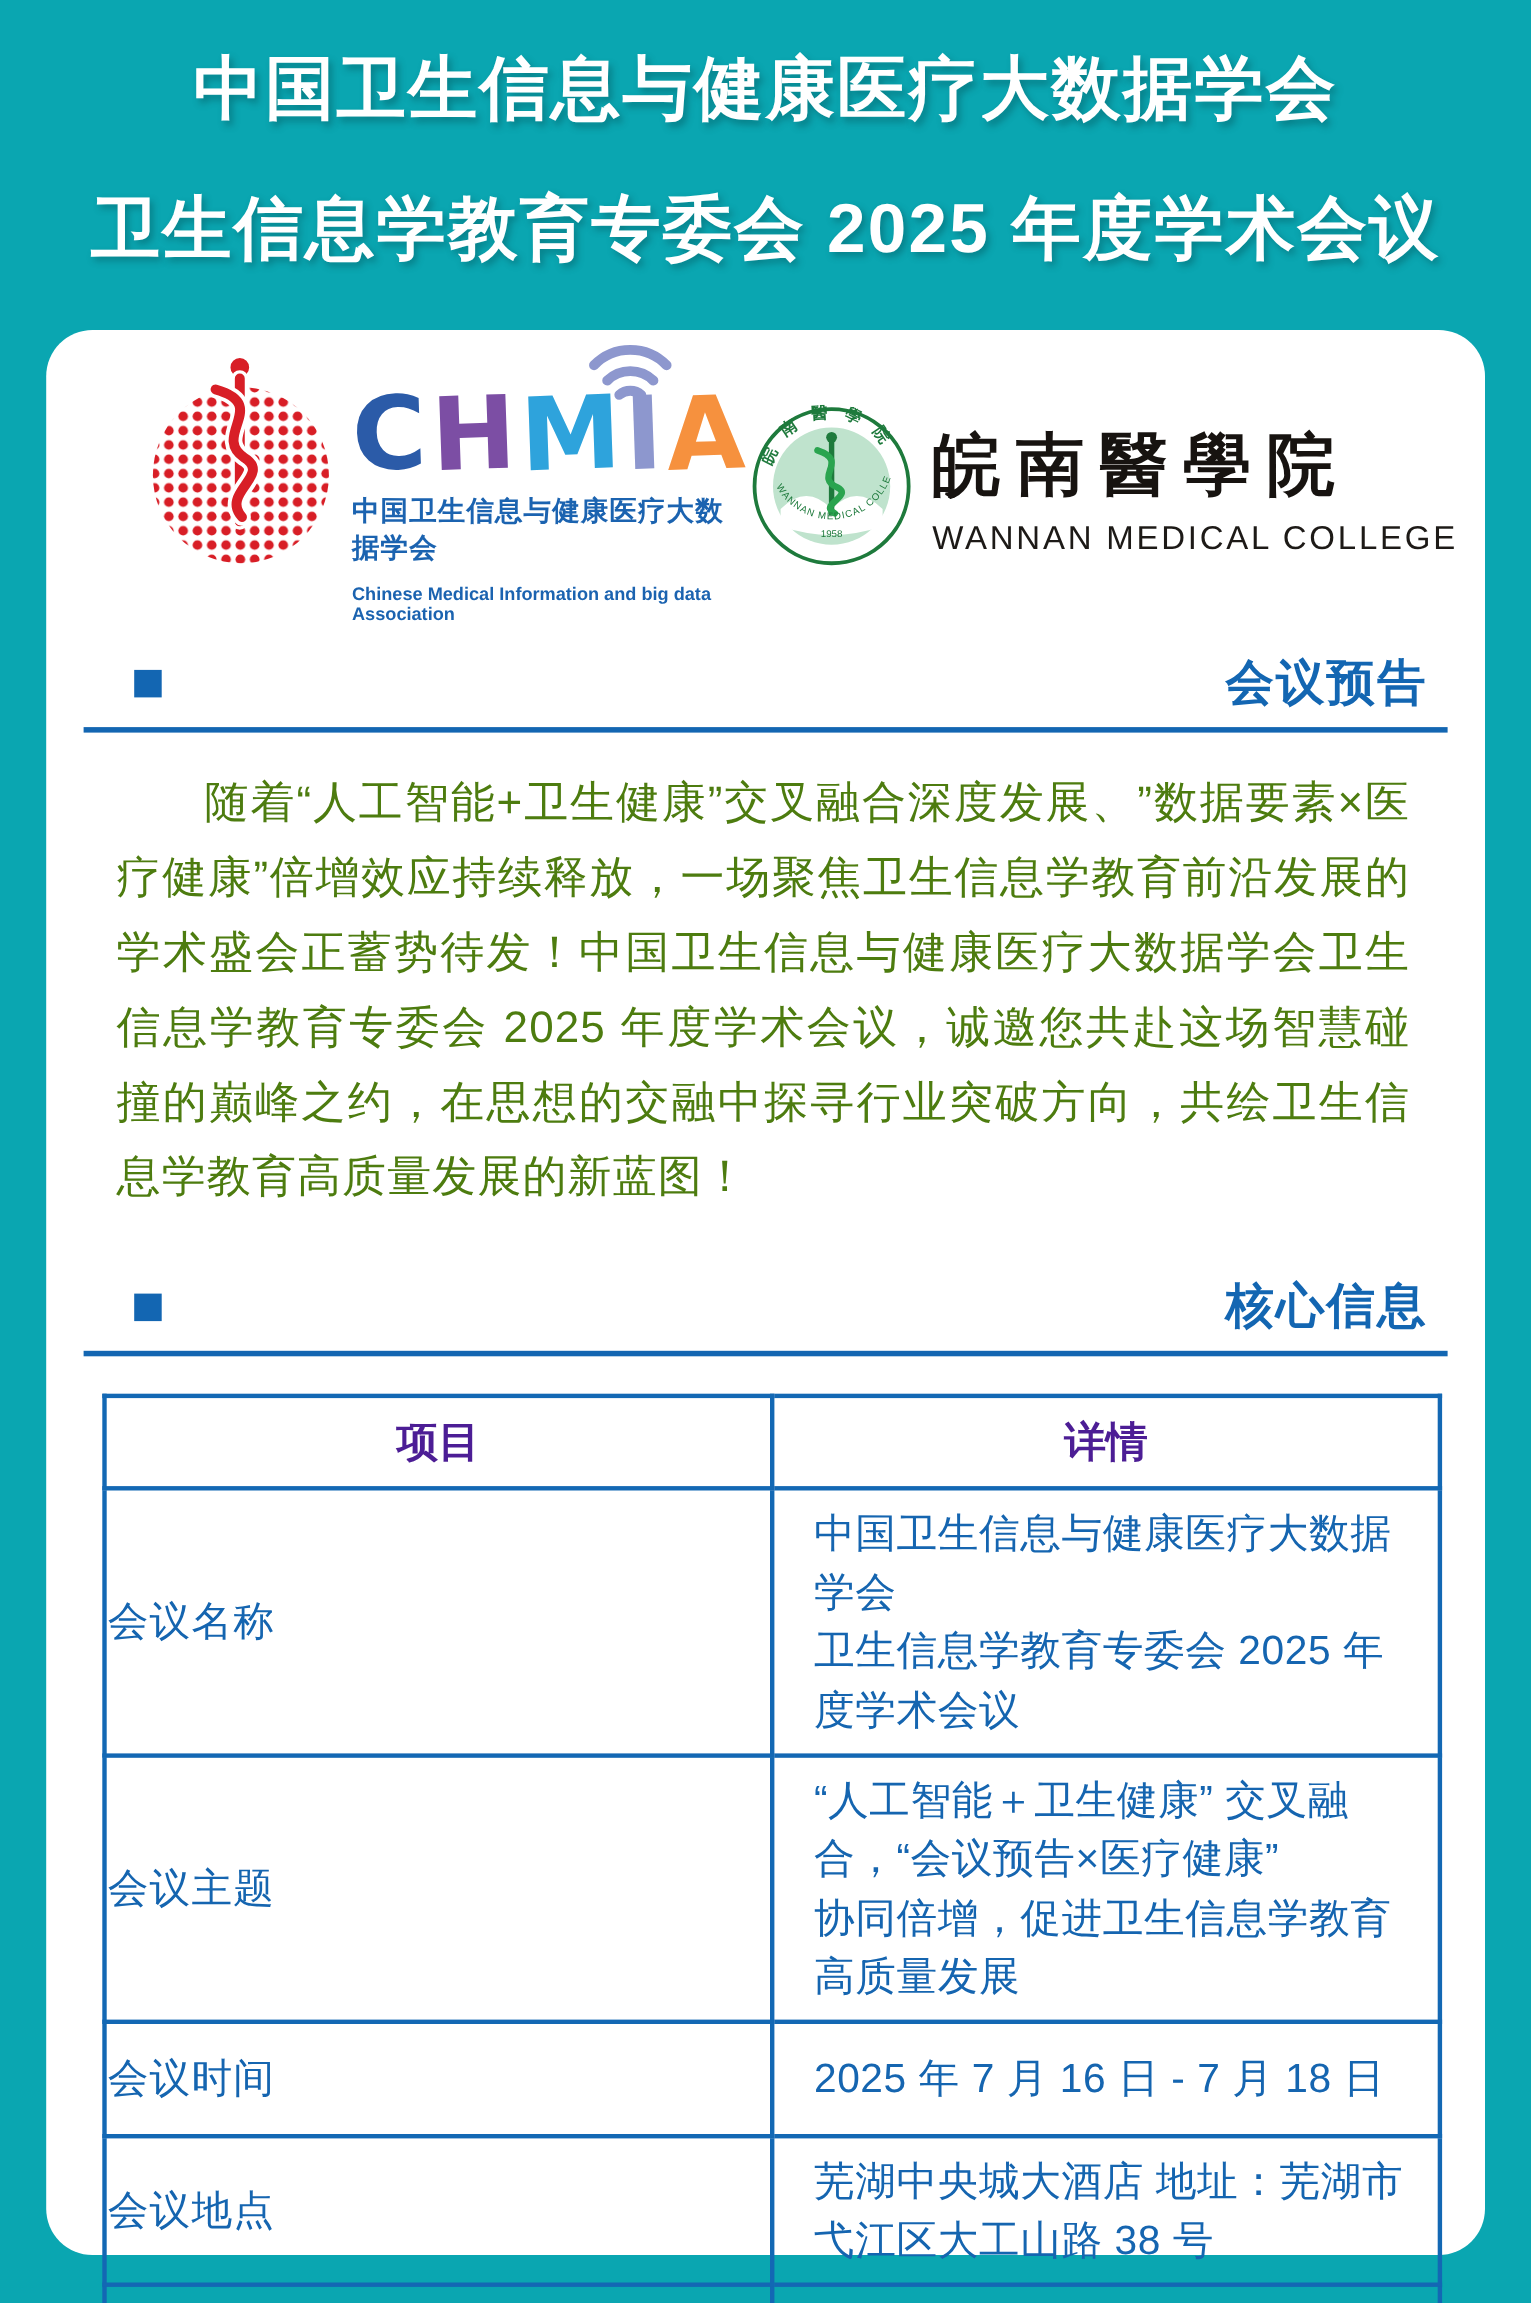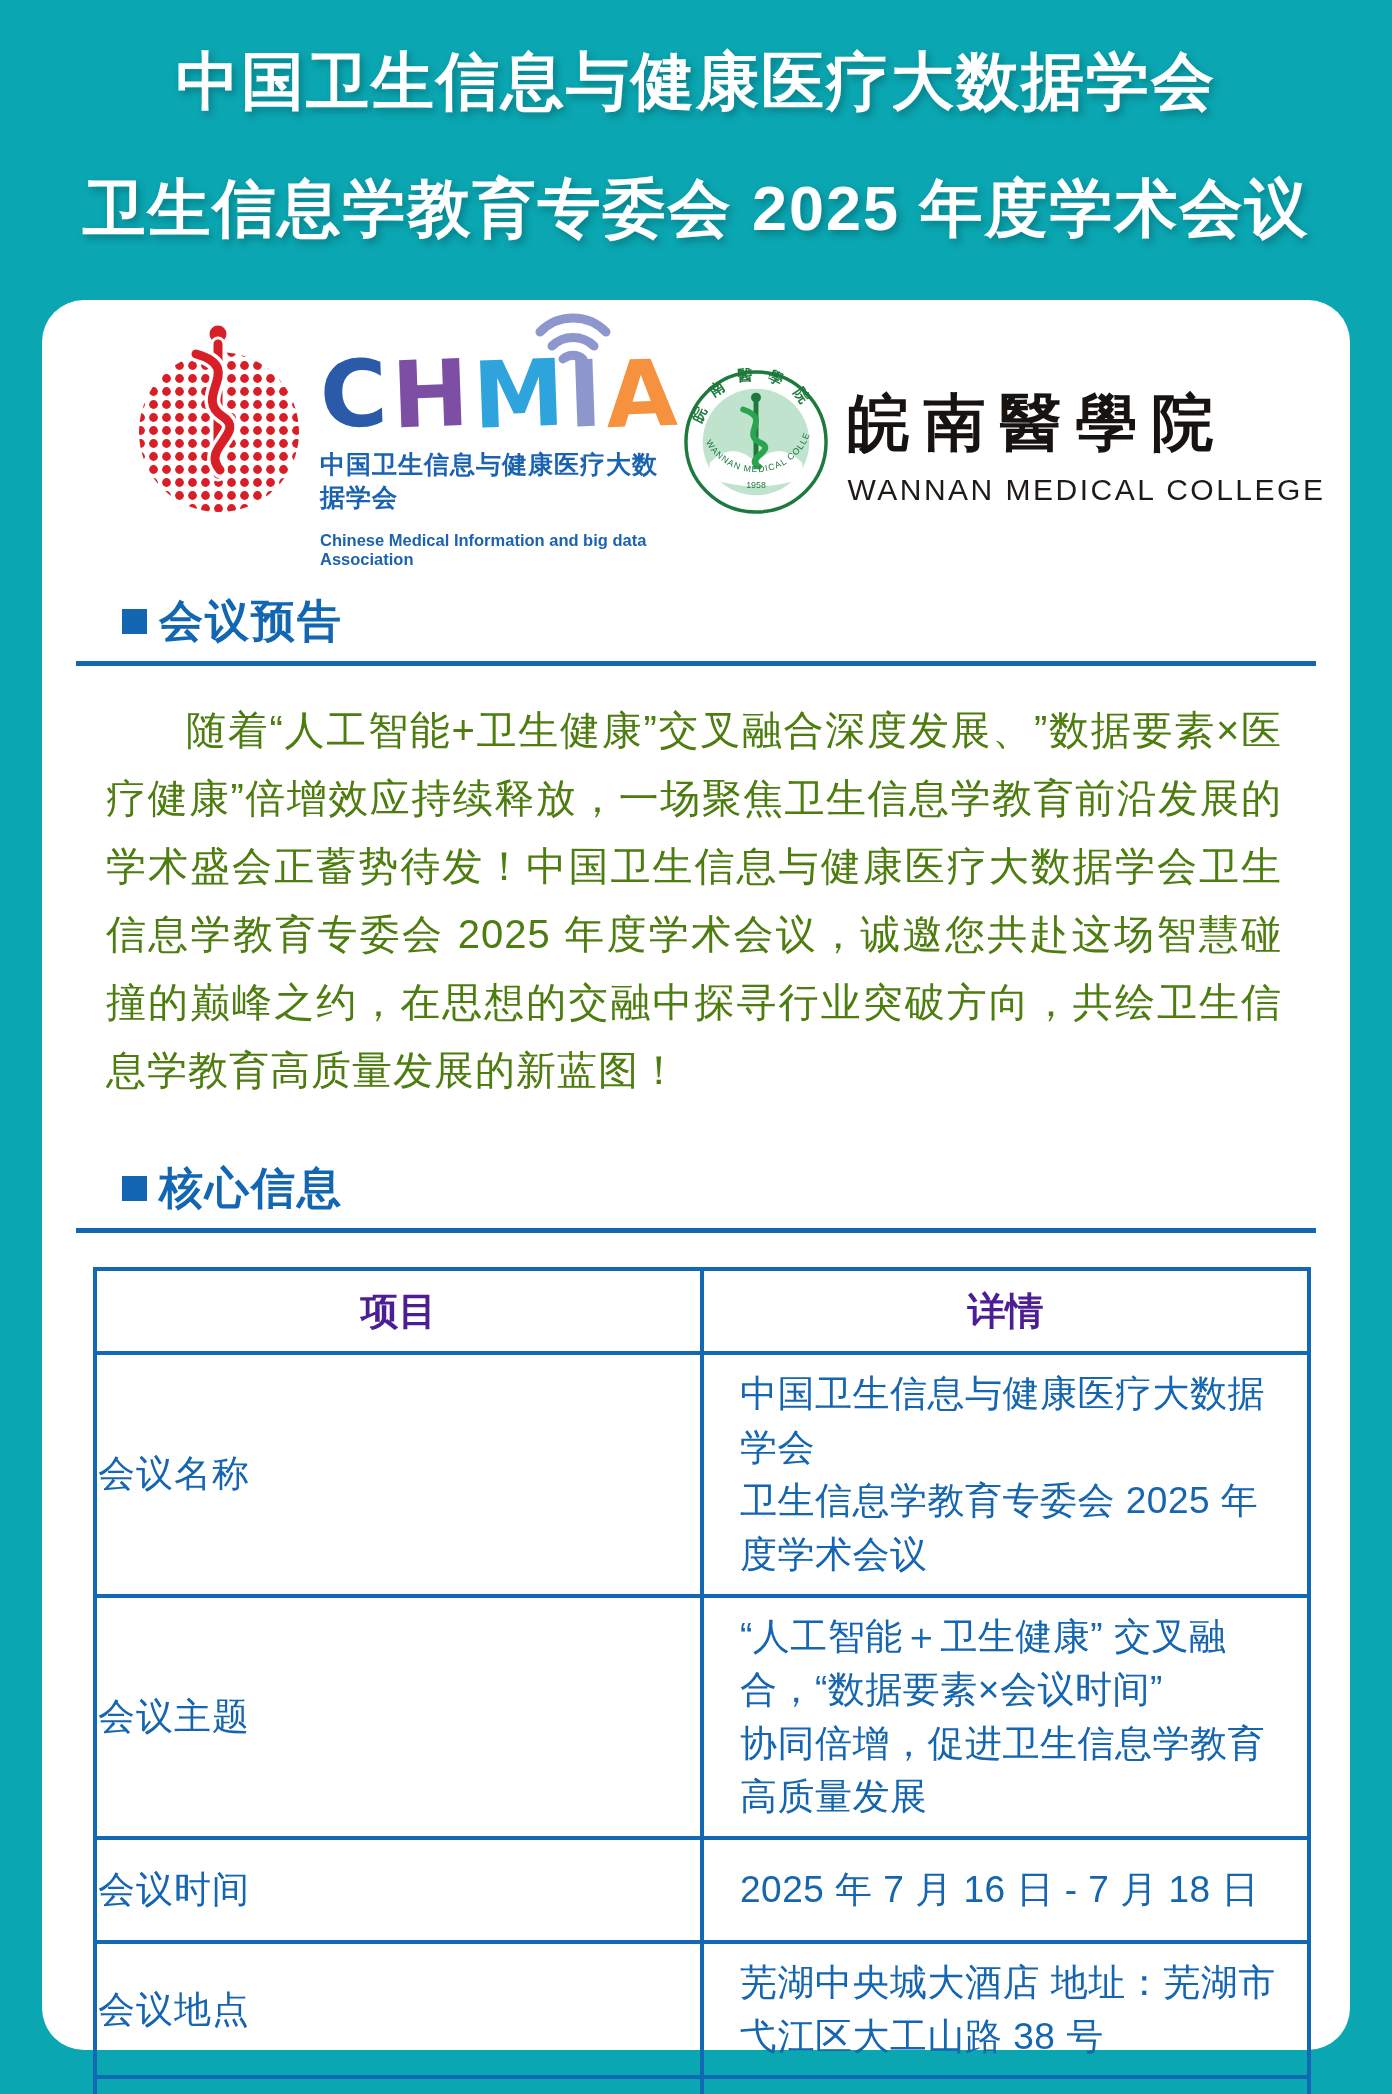--- a/index.html
+++ b/index.html
@@ -39,21 +39,21 @@
   .chmia-en{margin-top:17px;font-size:16.5px;font-weight:700;color:#1B63B0;}
   .wannan{display:flex;align-items:center;}
   .wannan-right{margin-left:18px;text-align:left;}
   .wannan-cn{
     font-family:"DejaVu Serif","Liberation Serif",serif;
     font-size:62px;font-weight:700;color:#171310;letter-spacing:14px;white-space:nowrap;
   }
   .wannan-en{margin-top:8px;font-size:30px;color:#1d1a17;letter-spacing:2.5px;white-space:nowrap;}
   
   .section-head{
-    display:flex;align-items:center;margin:0 24px 0 52px;
+    display:flex;align-items:center;margin:0 24px 0 52px;justify-content:space-between;
   }
   .section-head.preview{margin-top:71px;}
   .section-head.core{margin-top:58px;}
   .bullet{width:25px;height:25px;background:#1366B2;margin-right:12px;flex:0 0 auto;}
   .section-title{font-size:44px;line-height:52px;font-weight:700;color:#1366B2;letter-spacing:2px;}
   .rule{height:5px;background:#1366B2;border:0;margin:14px 6px 0 6px;}
   
   .preview-text{
     margin:30px 40px 0 36px;
     font-size:40px;line-height:68px;color:#4d7c0f;
@@ -181,21 +181,21 @@
       <th>项目</th>
       <th>详情</th>
     </tr>
     <tr class="r-name">
       <td class="lbl">会议名称</td>
       <td class="val">中国卫生信息与健康医疗大数据学会
 卫生信息学教育专委会 2025 年度学术会议</td>
     </tr>
     <tr class="r-theme">
       <td class="lbl">会议主题</td>
-      <td class="val">“人工智能＋卫生健康” 交叉融合，“数据要素×会议时间”
+      <td class="val">“人工智能＋卫生健康” 交叉融合，“会议预告×医疗健康”
 协同倍增，促进卫生信息学教育高质量发展</td>
     </tr>
     <tr class="r-time">
       <td class="lbl">会议时间</td>
       <td class="val">2025 年 7 月 16 日 - 7 月 18 日</td>
     </tr>
     <tr class="r-place">
       <td class="lbl">会议地点</td>
       <td class="val">芜湖中央城大酒店 地址：芜湖市弋江区大工山路 38 号</td>
     </tr>

